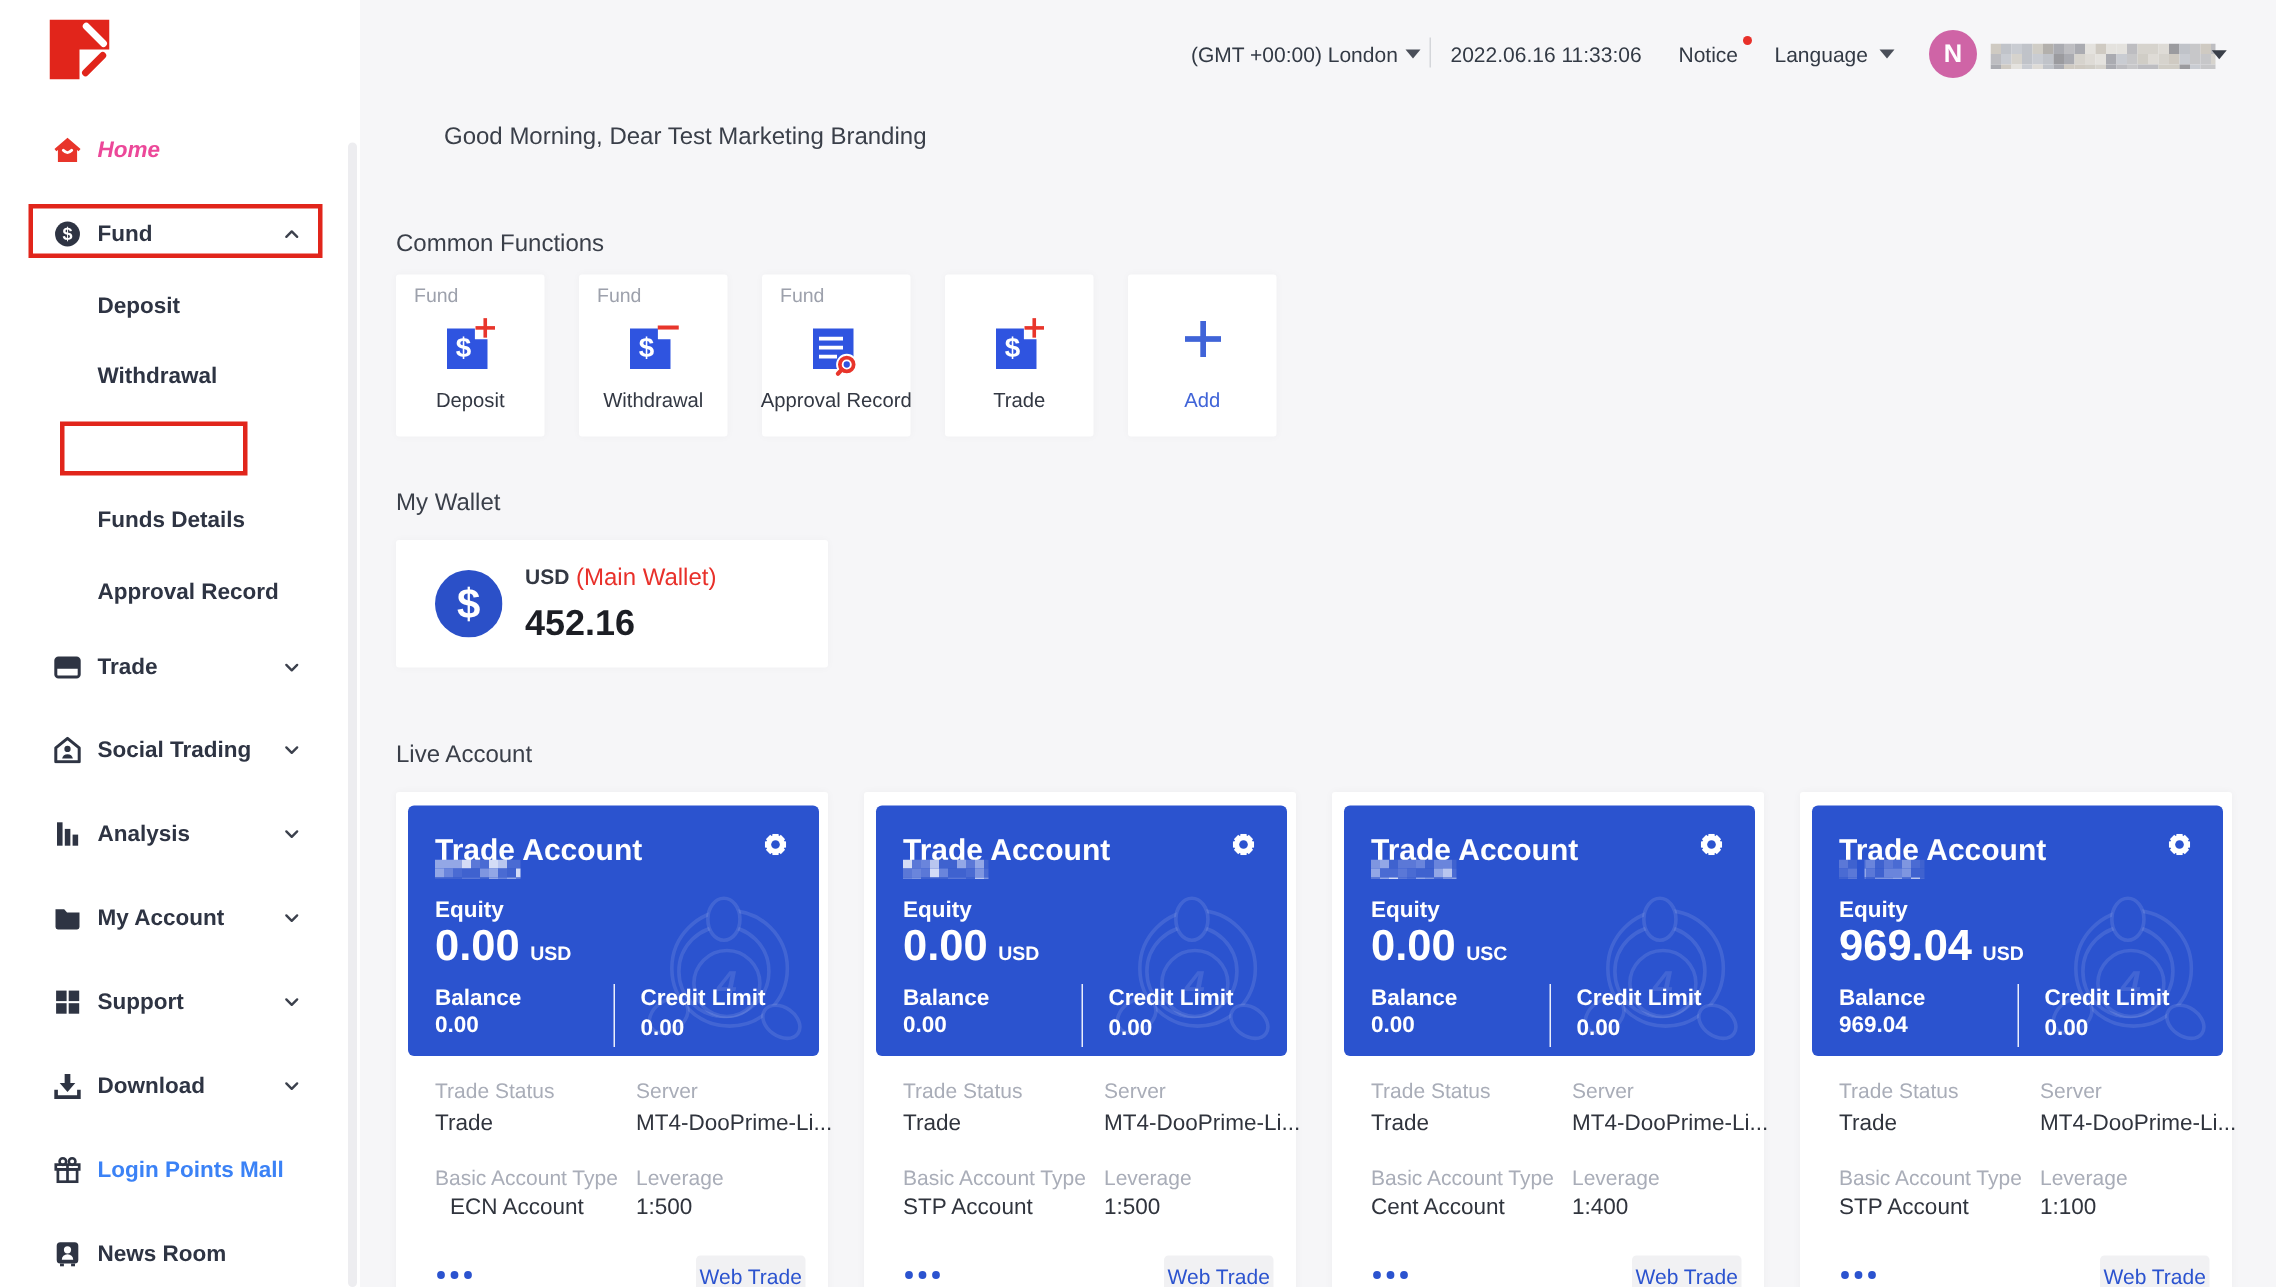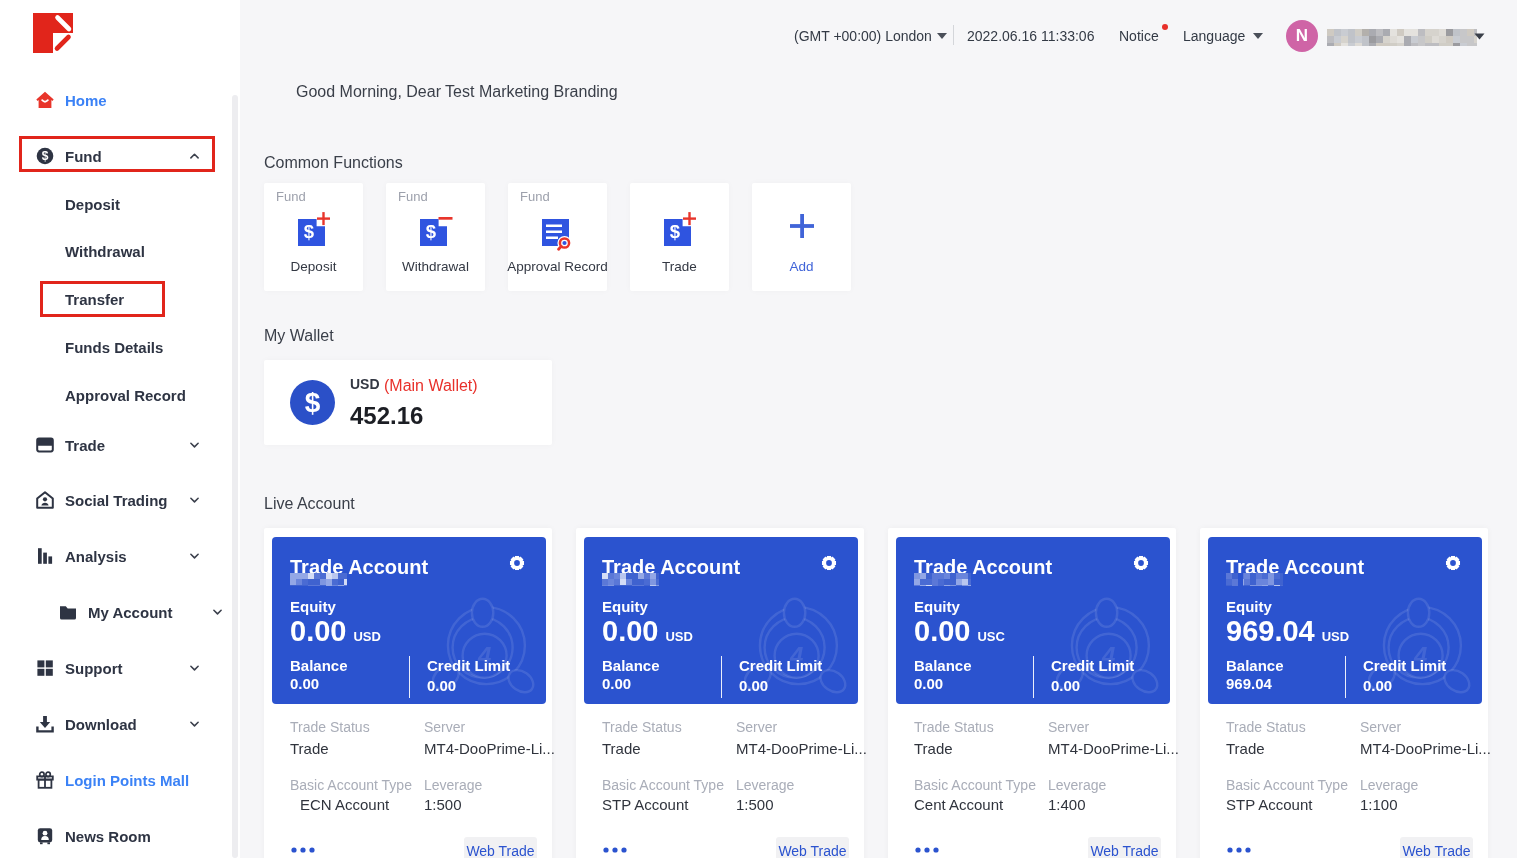--- a/index.html
+++ b/index.html
@@ -55,41 +55,38 @@
     <svg class="abs" style="left:33px; top:13px;" width="40" height="40" viewBox="0 0 40 40">
       <path d="M0 0 H40 V20 H20 V40 H0 Z" fill="#e1251b"></path>
       <line x1="24.5" y1="4.5" x2="36" y2="16" stroke="#fff" stroke-width="4.6" stroke-linecap="round"></line>
       <line x1="24" y1="35.5" x2="35.5" y2="24" stroke="#e1251b" stroke-width="4.6" stroke-linecap="round"></line>
     </svg>
     <div class="mi" style="top:86px;">
         <svg class="ic" width="18" height="18" viewBox="0 0 18 18">
           <path d="M9 0.8 L17.7 8.4 L16.4 9.9 L15.4 9.05 V17 H2.6 V9.05 L1.6 9.9 L0.3 8.4 Z" fill="#e8352b"></path>
           <path d="M6.2 9.2 Q9 12.2 11.8 9.2" stroke="#fff" stroke-width="1.9" fill="none" stroke-linecap="round"></path>
         </svg>
-        <div class="tx" style="color:#3b82f6;">Home</div>
+        <div class="tx" style="color:#ec4899;font-style:italic;">Home</div>
       </div>
     <div class="mi" style="top:142px;">
         <svg class="ic" width="18" height="18" viewBox="0 0 18 18">
           <circle cx="9" cy="9" r="8.3" fill="#2e3443"></circle>
           <text x="9" y="13.2" font-size="12" font-weight="bold" fill="#fff" text-anchor="middle" font-family="Liberation Sans">$</text>
         </svg>
         <div class="tx" style="color:#2e3443;">Fund</div>
         <svg class="ch" width="11" height="11" viewBox="0 0 14 14">
           <path d="M2.4 9.4 L7 4.8 L11.6 9.4" stroke="#3c414d" stroke-width="2" fill="none" stroke-linecap="round" stroke-linejoin="round"></path>
         </svg>
       </div>
     <div class="mi" style="top:190px;">
         <div class="tx" style="color:#2e3443;">Deposit</div>
       </div>
     <div class="mi" style="top:237px;">
         <div class="tx" style="color:#2e3443;">Withdrawal</div>
       </div>
-    <div class="mi" style="top:285px;">
-        <div class="tx" style="color:#2e3443;">Transfer</div>
-      </div>
     <div class="mi" style="top:333px;">
         <div class="tx" style="color:#2e3443;">Funds Details</div>
       </div>
     <div class="mi" style="top:381px;">
         <div class="tx" style="color:#2e3443;">Approval Record</div>
       </div>
     <div class="mi" style="top:431px;">
         <svg class="ic" width="18" height="18" viewBox="0 0 18 18">
           <rect x="1.2" y="2.6" width="15.6" height="12.8" rx="1.8" fill="none" stroke="#2e3443" stroke-width="2"></rect>
           <path d="M1.2 4.4 a1.8 1.8 0 0 1 1.8 -1.8 h12 a1.8 1.8 0 0 1 1.8 1.8 v5.4 h-15.6 Z" fill="#2e3443"></path>
@@ -114,21 +111,21 @@
         <svg class="ic" width="18" height="18" viewBox="0 0 18 18">
           <rect x="2" y="1.2" width="3.7" height="15.6" fill="#2e3443"></rect>
           <rect x="7.2" y="5.6" width="3.7" height="11.2" fill="#2e3443"></rect>
           <rect x="12.4" y="9.4" width="3.7" height="7.4" fill="#2e3443"></rect>
         </svg>
         <div class="tx" style="color:#2e3443;">Analysis</div>
         <svg class="ch" width="11" height="11" viewBox="0 0 14 14">
           <path d="M2.4 4.8 L7 9.4 L11.6 4.8" stroke="#3c414d" stroke-width="2" fill="none" stroke-linecap="round" stroke-linejoin="round"></path>
         </svg>
       </div>
-    <div class="mi" style="top:598px;margin-left:23px;">
+    <div class="mi" style="top:598px;">
         <svg class="ic" width="18" height="18" viewBox="0 0 18 18">
           <path d="M1 3.2 h5.8 l1.9 2.2 H17 v9.6 a1.6 1.6 0 0 1 -1.6 1.6 H2.6 A1.6 1.6 0 0 1 1 15 Z" fill="#2e3443"></path>
         </svg>
         <div class="tx" style="color:#2e3443;">My Account</div>
         <svg class="ch" width="11" height="11" viewBox="0 0 14 14">
           <path d="M2.4 4.8 L7 9.4 L11.6 4.8" stroke="#3c414d" stroke-width="2" fill="none" stroke-linecap="round" stroke-linejoin="round"></path>
         </svg>
       </div>
     <div class="mi" style="top:654px;">
         <svg class="ic" width="18" height="18" viewBox="0 0 18 18">

